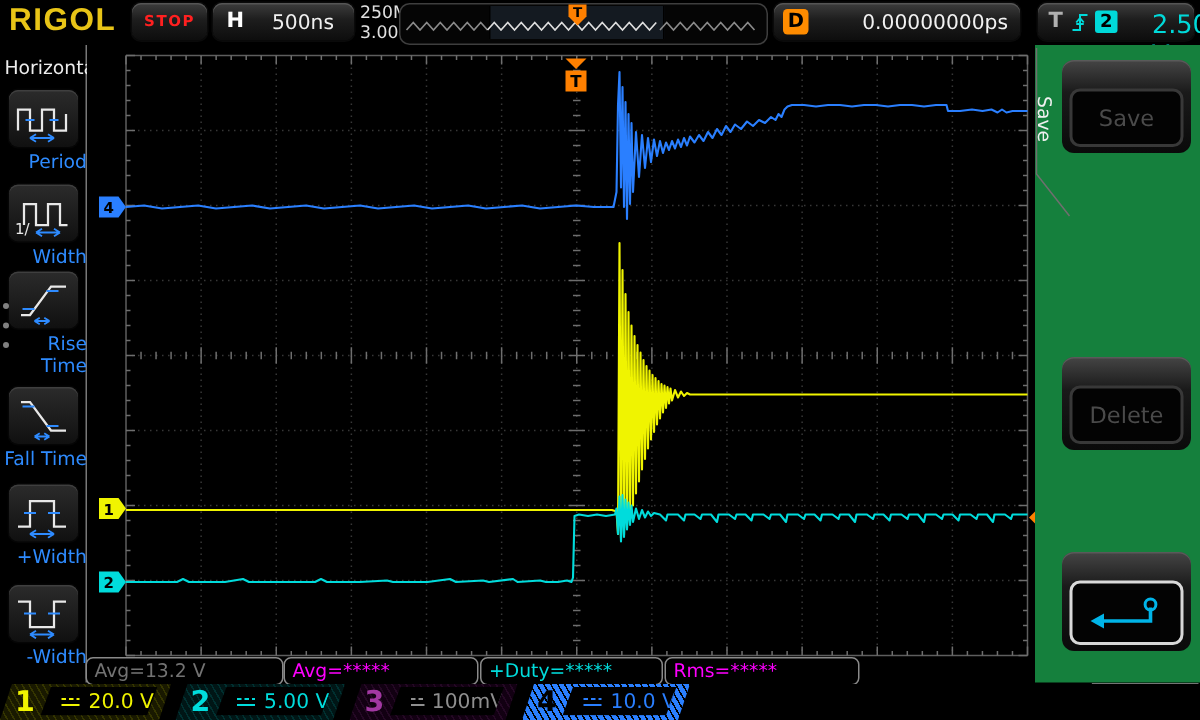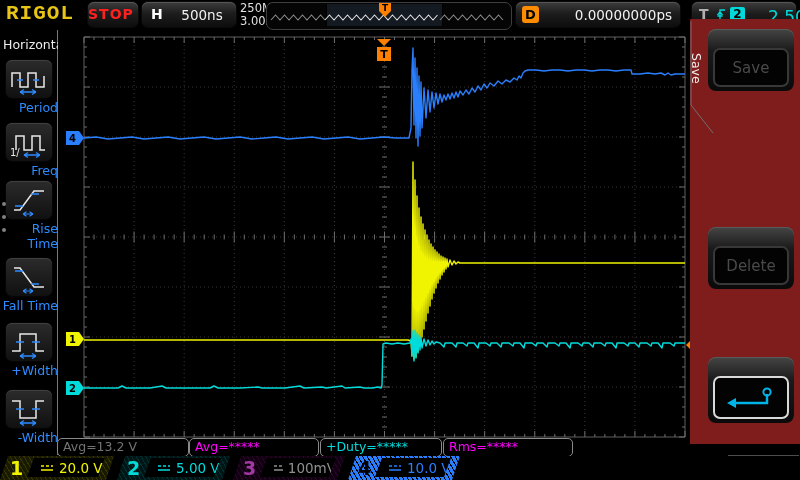--- a/index.html
+++ b/index.html
@@ -1,26 +1,26 @@
 <!DOCTYPE html>
 <html><head>
 <meta charset="utf-8">
 <style>
   html,body{margin:0;padding:0;background:#000;}
   #screen{position:relative;width:800px;height:480px;background:#000;overflow:hidden;
     font-family:"DejaVu Sans","Liberation Sans",sans-serif;}
   
   .topbar{position:absolute;left:0;top:0;width:800px;height:30px;background:#000;}
-  .logo{position:absolute;left:6px;top:2px;font-family:Liberation Mono, monospace;font-weight:bold;
+  .logo{position:absolute;left:6px;top:2px;font-family:Liberation Sans, sans-serif;font-weight:bold;
     font-size:21px;color:#e8c417;letter-spacing:1px;}
   .tb-btn{position:absolute;top:2px;height:25px;border-radius:6px;
     background:linear-gradient(180deg,#3d3d3d 0%,#1d1d1d 45%,#0d0d0d 100%);
     box-shadow:inset 0 1px 0 #555, 0 0 0 1px #0a0a0a;}
-  .stop-btn{left:88px;width:50px;color:#ff2020;font-weight:bold;font-size:14px;
-    text-align:left;line-height:25px;letter-spacing:1px;}
+  .stop-btn{left:88px;width:50px;color:#ff2020;font-weight:bold;font-size:10px;
+    text-align:center;line-height:25px;letter-spacing:1px;}
   .h-btn{left:142px;width:94px;}
   .h-label{position:absolute;left:9px;top:4px;color:#fff;font-weight:bold;font-size:14px;}
   .h-value{position:absolute;left:30px;width:60px;top:5px;color:#f0f0f0;font-size:13.5px;text-align:center;}
   .sample-info{position:absolute;left:240px;top:2px;font-size:11.5px;line-height:13px;color:#e0e0e0;}
   .preview{position:absolute;left:266px;top:2px;width:244px;height:26px;background:#050505;
     border:1px solid #3e3e3e;border-radius:7px;}
   .preview-window{position:absolute;left:59px;top:1px;width:115px;height:22px;background:#141a21;
     border-left:1px solid #000;border-right:1px solid #000;}
   .preview-svg{position:absolute;left:0;top:0;}
   .preview-tmark{position:absolute;left:111px;top:-2px;}
@@ -41,21 +41,21 @@
     background:linear-gradient(180deg,#2b2b2b,#101010);box-shadow:inset 0 1px 0 #3f3f3f,0 0 0 1px #050505;}
   .sb-label{position:absolute;left:0;width:58px;color:#2e8bff;font-size:12.5px;text-align:right;}
   .page-dots{position:absolute;left:2px;top:163px;}
   .page-dots div{width:4px;height:4px;border-radius:50%;background:#808080;margin:9px 0;}
   
   .main{position:absolute;left:58px;top:30px;width:632px;height:425px;background:#000;}
   #scope-svg{position:absolute;left:0;top:0;pointer-events:none;}
   .meas-cell{position:absolute;top:438px;height:17px;background:#000;border:1px solid #8a8a8a;
     border-radius:5px;font-size:12.5px;line-height:16px;padding-left:5px;white-space:nowrap;}
   
-  .rightmenu{position:absolute;left:690px;top:19px;width:110px;height:425px;background:#7f1d1d;}
+  .rightmenu{position:absolute;left:690px;top:30px;width:110px;height:425px;background:#15803d;}
   .save-tab{position:absolute;left:-2px;top:14px;width:16px;height:70px;color:#f0f0f0;font-size:12.5px;
     writing-mode:vertical-rl;text-align:center;}
   .tab-outline{position:absolute;left:-8px;top:0;}
   .menu-slot{position:absolute;left:18px;width:86px;height:62px;border-radius:8px;
     background:linear-gradient(180deg,#454545 0%,#1a1a1a 35%,#0a0a0a 100%);box-shadow:inset 0 1px 0 #5a5a5a;}
   .menu-key{position:absolute;left:5px;right:5px;top:19px;bottom:4px;background:#030303;border-radius:7px;
     display:flex;align-items:center;justify-content:center;font-size:15px;}
   .menu-key.on{border:2px solid #d9d9d9;color:#fff;}
   .menu-key.off{border:2px solid #383838;color:#4a4a4a;}
   
@@ -127,21 +127,21 @@
     </div>
     <div class="sb-label" style="top:70px">Period</div>
 
     <div class="sb-icon" style="top:93px">
       <svg width="40" height="34" style="margin:2px 0 0 3px">
         <path d="M7,25 L7,11 L15,11 L15,25 L23,25 L23,11 L31,11 L31,25 L36,25" stroke="#e8e8e8" stroke-width="1.5" fill="none"></path>
         <text x="1" y="31" font-size="10" fill="#e8e8e8" font-family="DejaVu Sans">1/</text>
         <path d="M15,30 L31,30 M15,30 l4,-2.5 M15,30 l4,2.5 M31,30 l-4,-2.5 M31,30 l-4,2.5" stroke="#2e8bff" stroke-width="1.3" fill="none"></path>
       </svg>
     </div>
-    <div class="sb-label" style="top:133px">Freq</div>
+    <div class="sb-label" style="top:133px">Width</div>
 
     <div class="sb-icon" style="top:151px">
       <svg width="40" height="34" style="margin:2px 0 0 3px">
         <path d="M5,27 L11,27 L25,8 L35,8" stroke="#e8e8e8" stroke-width="1.5" fill="none"></path>
         <path d="M6,23 l8,0 M22,11 l8,0" stroke="#2e8bff" stroke-width="1.3"></path>
         <path d="M14,31 L24,31 M14,31 l3.5,-2.2 M14,31 l3.5,2.2 M24,31 l-3.5,-2.2 M24,31 l-3.5,2.2" stroke="#2e8bff" stroke-width="1.2" fill="none"></path>
       </svg>
     </div>
     <div class="sb-label" style="top:191px">Rise Time</div>
 

